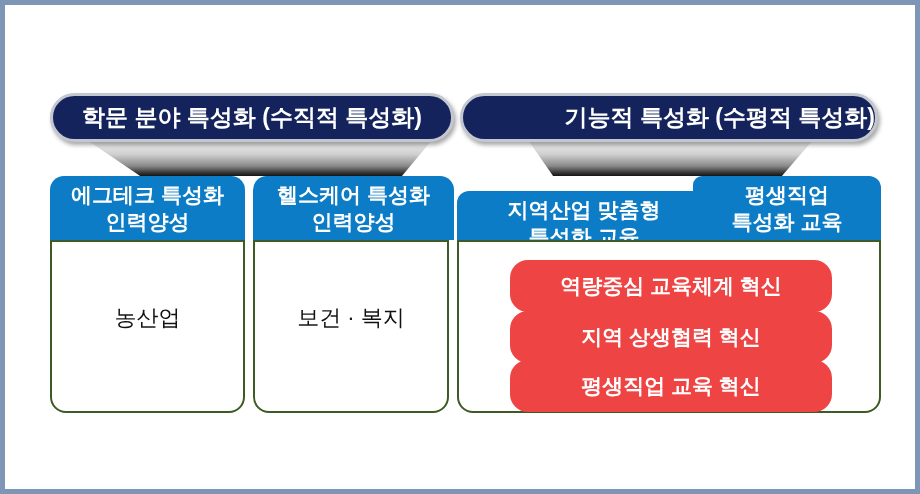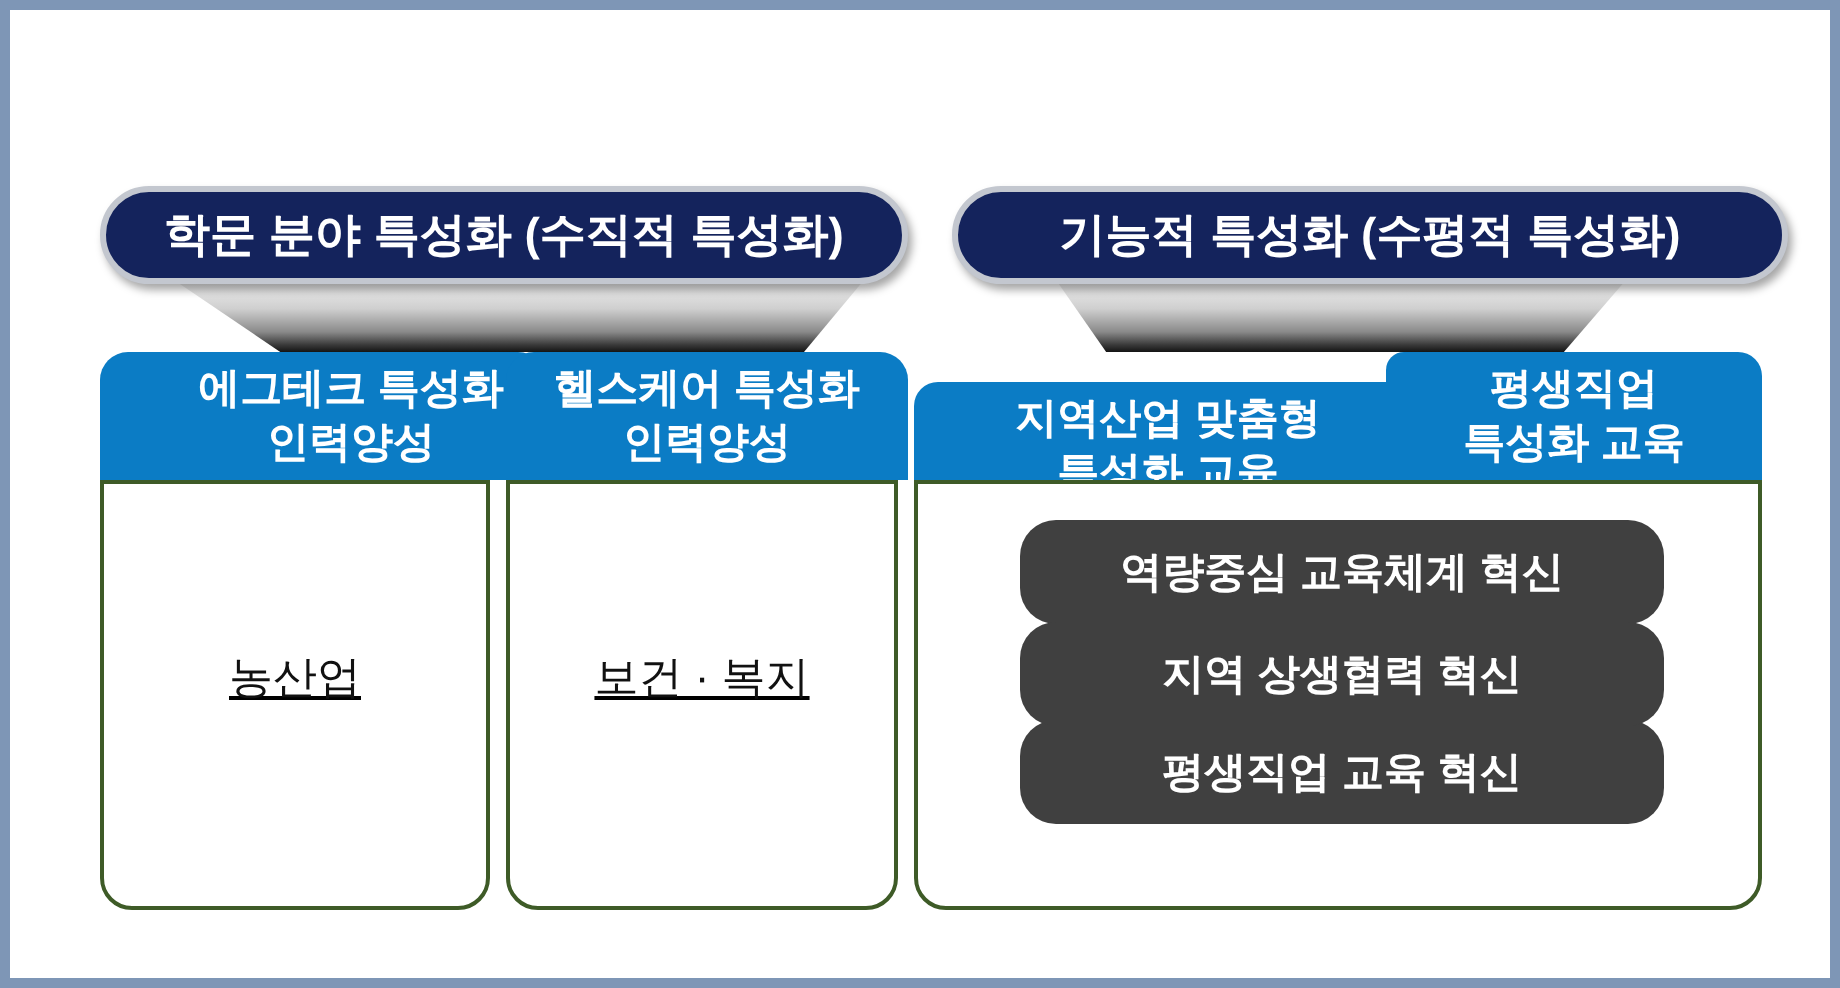--- a/index.html
+++ b/index.html
@@ -26,21 +26,21 @@
     color: #ffffff;
     font-weight: bold;
     font-size: 23px;
     display: flex;
     align-items: center;
     justify-content: center;
     white-space: nowrap;
     z-index: 3;
   }
   #pill-left  { left: 45px;  width: 404px; justify-content: center; }
-  #pill-right { left: 471px; width: 418px; }
+  #pill-right { left: 455px; width: 418px; justify-content: flex-end; }
 
   
   .funnel {
     position: absolute;
     top: 135px;
     height: 36px;
     background: linear-gradient(to bottom, #F1F1F1 0%, #CFCFCF 40%, #8A8A8A 72%, #3A3A3A 90%, #141414 100%);
     z-index: 1;
   }
   #funnel-left  { left: 82px;  width: 345px; clip-path: polygon(0% 0%, 100% 0%, 91.3% 100%, 15.4% 100%); }
@@ -56,36 +56,35 @@
     font-weight: bold;
     font-size: 21px;
     line-height: 1.3;
     display: flex;
     flex-direction: column;
     align-items: center;
     justify-content: center;
     text-align: center;
     z-index: 2;
   }
-  #cath-a { left: 45px;  width: 195px; border-radius: 14px 14px 0 0; padding-left: 28px; }
+  #cath-a { left: 45px;  width: 195px; border-radius: 14px 14px 0 0; }
   #cath-b { left: 248px; width: 201px; border-radius: 14px 14px 0 0; }
   #cath-c { left: 452px; width: 254px; border-radius: 12px 9px 0 0; margin-top: 15px; }
   #cath-d { left: 688px; width: 188px; border-radius: 9px 12px 0 0; }
 
   
   .body-card {
     position: absolute;
     top: 235px;
-    height: 215px;
+    height: 173px;
     box-sizing: border-box;
     background: #ffffff;
     border: 2px solid #3E5B27;
     border-radius: 0 0 16px 16px;
     z-index: 2;
-    text-decoration: underline;
   }
   #body-a { left: 45px;  width: 195px; }
   #body-b { left: 248px; width: 196px; }
   #body-r { left: 452px; width: 424px; }
   .body-label {
     width: 100%;
     height: 100%;
     display: flex;
     align-items: center;
     justify-content: center;
@@ -94,21 +93,21 @@
     font-size: 22px;
     color: #111111;
   }
 
   
   .innovation-pill {
     position: absolute;
     left: 505px;
     width: 322px;
     height: 52px;
-    background: #404040;
+    background: #ef4444;
     border-radius: 18px;
     color: #ffffff;
     font-weight: bold;
     font-size: 21px;
     display: flex;
     align-items: center;
     justify-content: center;
     white-space: nowrap;
     z-index: 4;
   }

